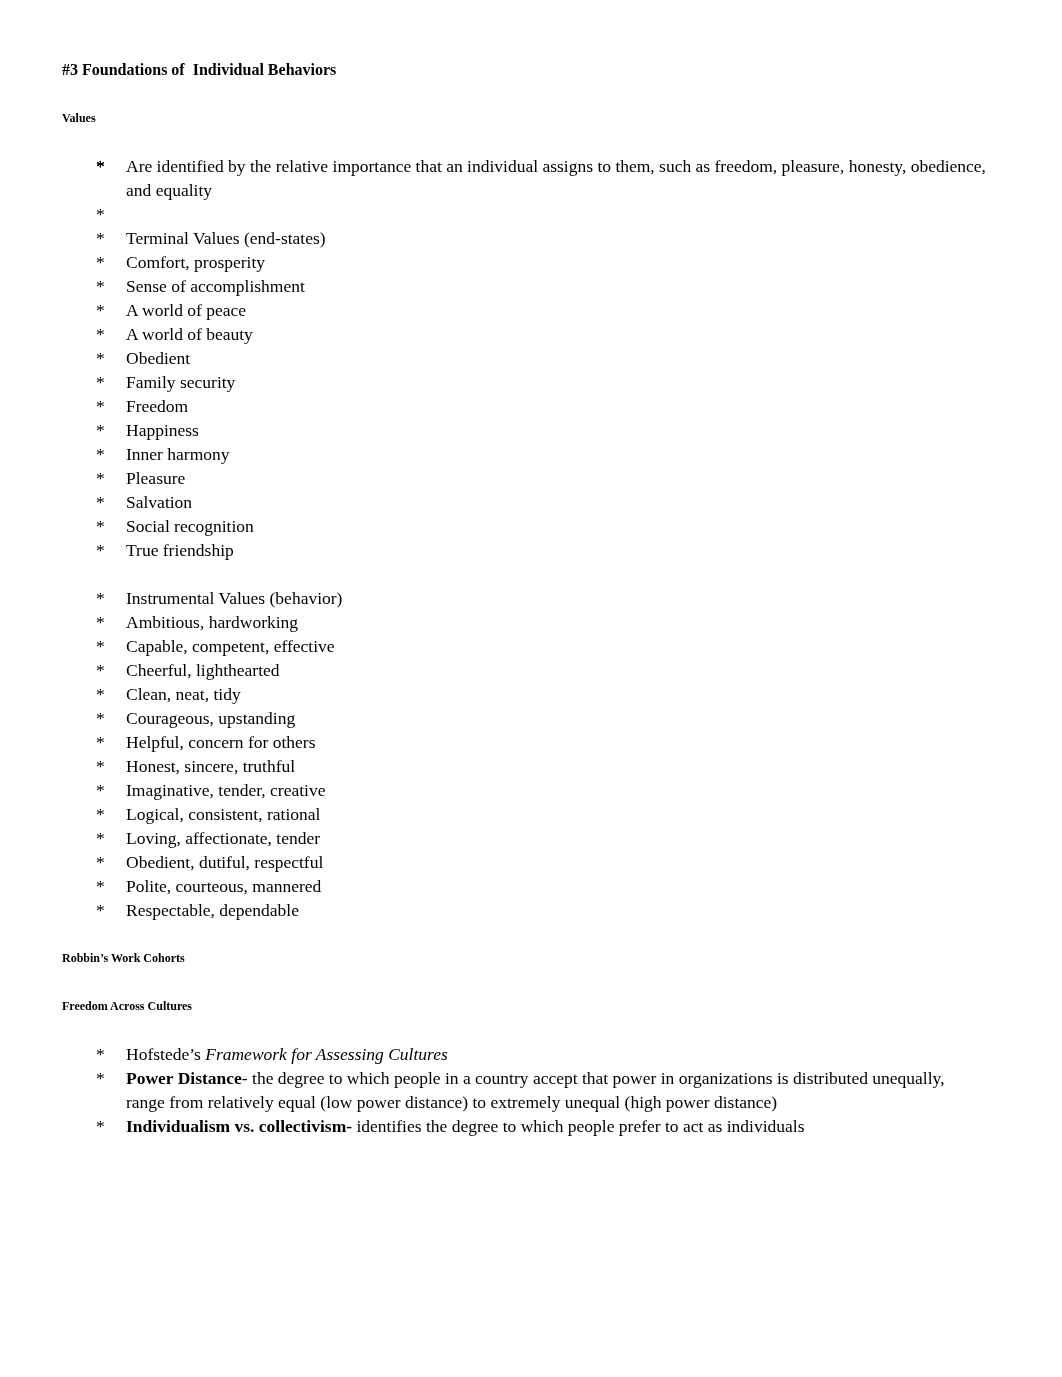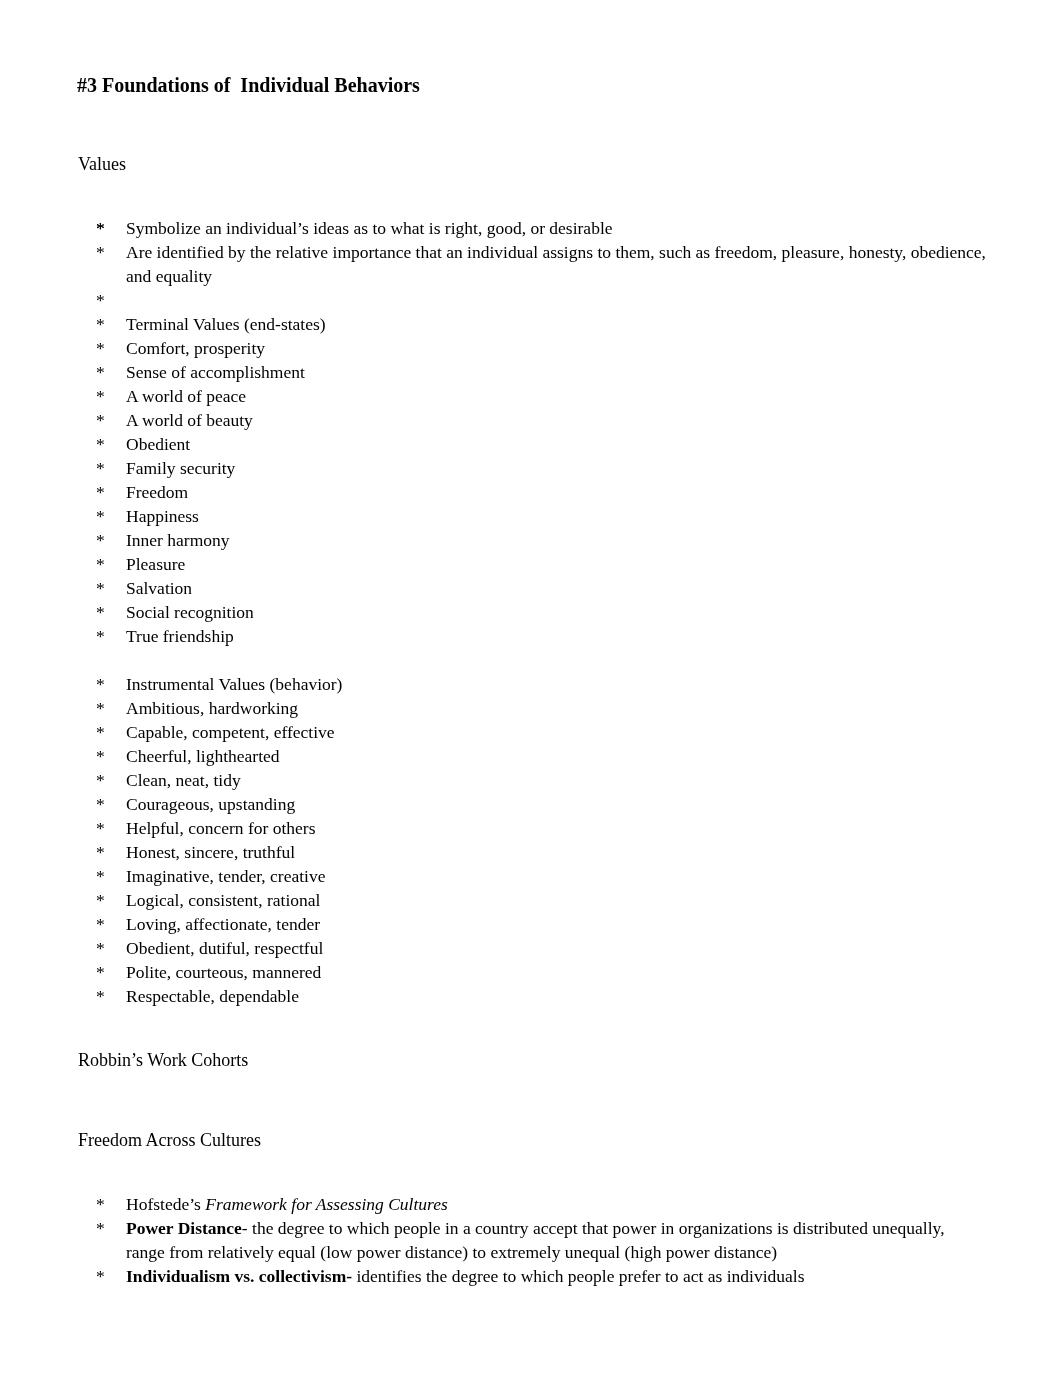--- a/index.html
+++ b/index.html
@@ -16,31 +16,31 @@
   }
   .page {
     position: relative;
     width: 1062px;
     height: 1377px;
     background: #ffffff;
     box-sizing: border-box;
     padding: 58px 76px 0 62px;
   }
   .doc-title {
-    font-size: 20px;
+    font-size: 16px;
     font-weight: bold;
     line-height: 24px;
-    margin: 15px;
+    margin: 0;
     white-space: pre;
   }
   .section-heading {
-    font-size: 18px;
-    font-weight: normal;
+    font-size: 12px;
+    font-weight: bold;
     line-height: 24px;
-    margin: 16px;
+    margin: 0;
   }
   .spacer {
     height: 24px;
     line-height: 24px;
     font-size: 17.5px;
   }
   .bullet-list {
     list-style: none;
     margin: 0;
     padding: 0;
@@ -73,21 +73,21 @@
 <body>
 
 <div class="page">
   <div class="doc-title">#3 Foundations of  Individual Behaviors</div>
   <div class="spacer">&nbsp;</div>
   <div id="sections-root">
       <div class="section-heading">Values</div>
       <div class="spacer">&nbsp;</div>
       <ul class="bullet-list">
         <li class="bullet-item"><span class="star">*</span></li>
-        <li class="bullet-item"><span class="star">*</span><span class="txt">Symbolize an individual’s ideas as to what is right, good, or desirable</span></li>
+        <li class="bullet-item"><span class="star">*</span></li>
         <li class="bullet-item"><span class="star">*</span><span class="txt">Are identified by the relative importance that an individual assigns to them, such as freedom, pleasure, honesty, obedience, and equality</span></li>
         <li class="bullet-item"><span class="star">*</span></li>
       </ul>
       <div class="spacer">&nbsp;</div>
       <ul class="bullet-list">
         <li class="bullet-item"><span class="star">*</span><span class="txt">Terminal Values (end-states)</span></li>
         <li class="bullet-item"><span class="star">*</span><span class="txt">Comfort, prosperity</span></li>
         <li class="bullet-item"><span class="star">*</span><span class="txt">Sense of accomplishment</span></li>
         <li class="bullet-item"><span class="star">*</span><span class="txt">A world of peace</span></li>
         <li class="bullet-item"><span class="star">*</span><span class="txt">A world of beauty</span></li>

